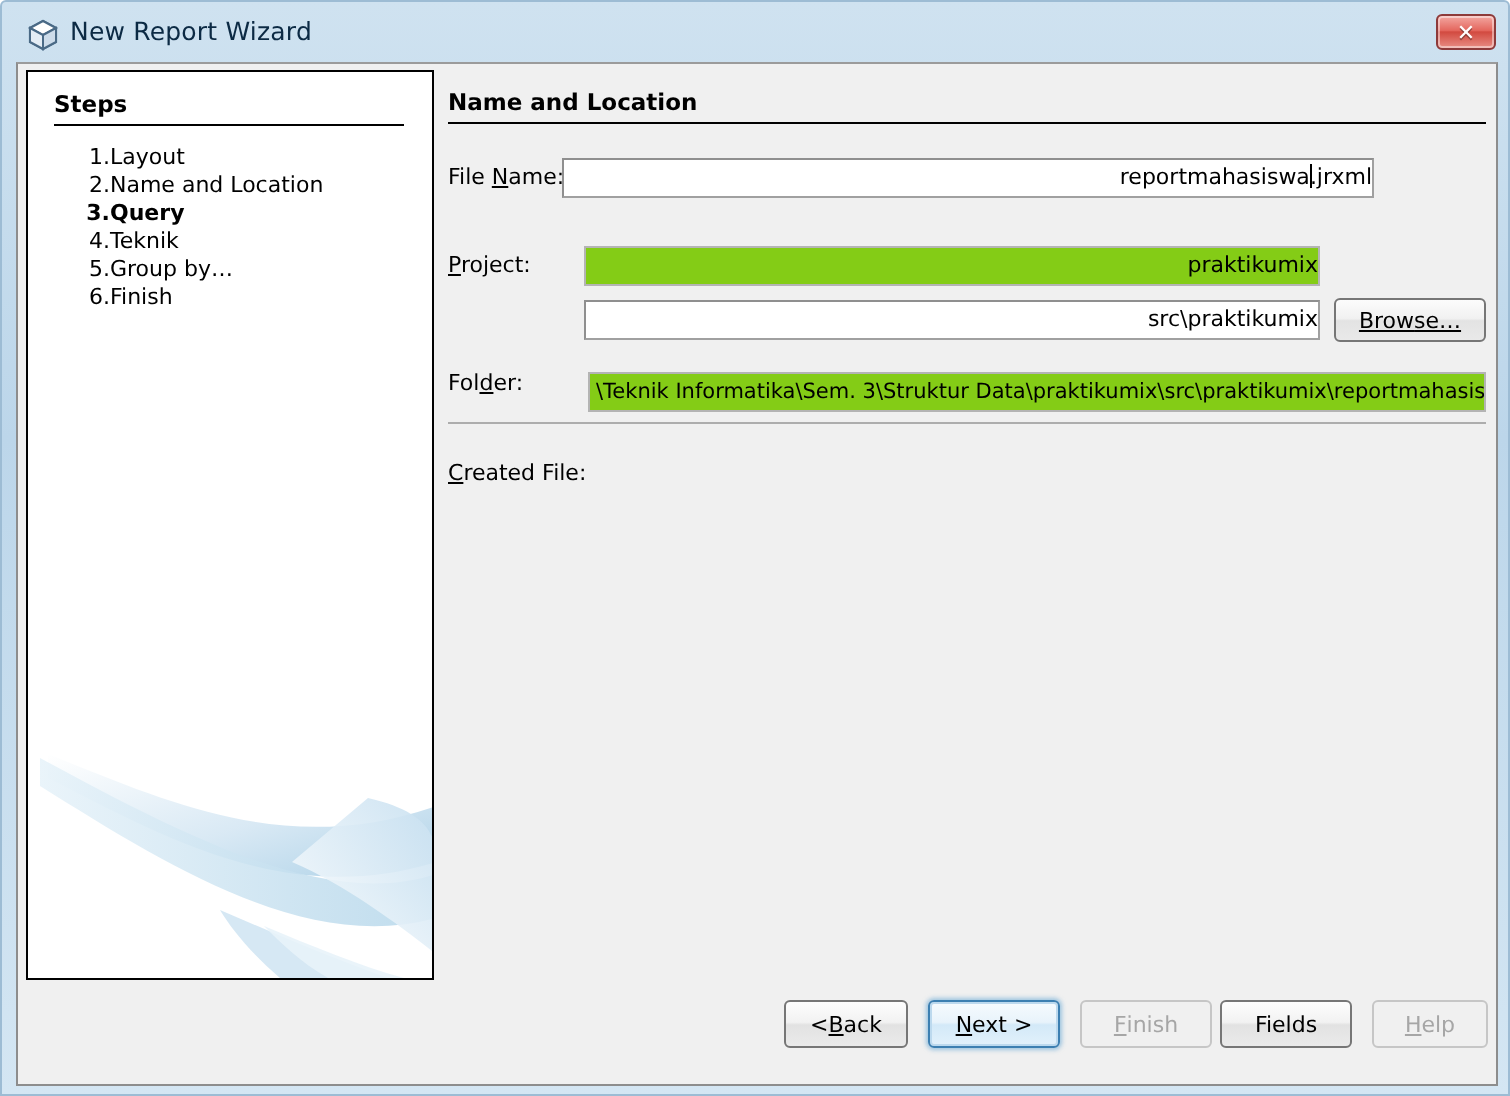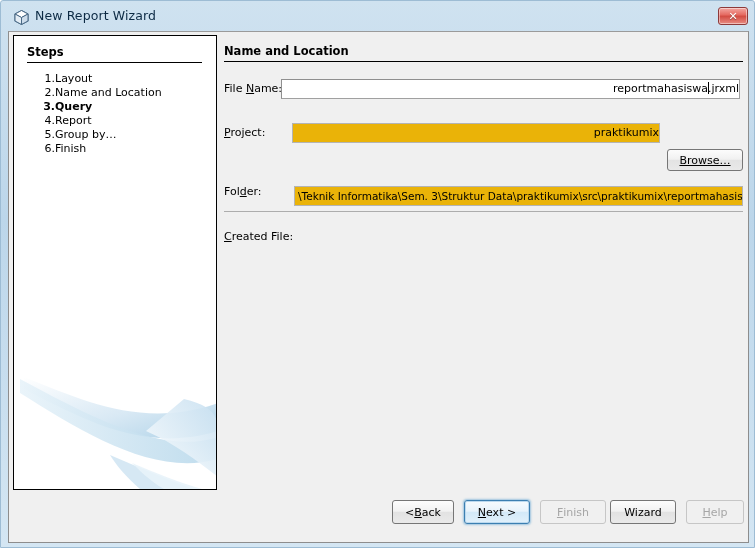--- a/index.html
+++ b/index.html
@@ -177,21 +177,21 @@
     font-family: "DejaVu Sans", "Liberation Sans", sans-serif;
     font-size: 11px;
     color: #000;
     padding: 0 0 0 3px;
     line-height: 18px;
     height: 20px;
     white-space: nowrap;
     overflow: hidden;
   }
   .tfield.readonly {
-    background: #eab308;
+    background: #84cc16;
     border-color: #b4b4b4;
   }
   .caret {
     display: inline-block;
     width: 0;
     border-left: 1px solid #000;
     height: 12px;
     vertical-align: -2px;
     margin: 0 -1px 0 0;
   }
@@ -288,21 +288,21 @@
           <div class="step-row">
             <span class="step-num">2.</span>
             <span>Name and Location</span>
           </div>
           <div class="step-row current">
             <span class="step-num">3.</span>
             <span>Query</span>
           </div>
           <div class="step-row">
             <span class="step-num">4.</span>
-            <span>Report</span>
+            <span>Teknik</span>
           </div>
           <div class="step-row">
             <span class="step-num">5.</span>
             <span>Group by…</span>
           </div>
           <div class="step-row">
             <span class="step-num">6.</span>
             <span>Finish</span>
           </div>
         </div>
@@ -331,33 +331,36 @@
         </svg>
       </div>
 
       <div class="content-panel">
         <div class="section-title">Name and Location</div>
         <div class="section-rule"></div>
 
         <div class="form-label" style="left:3px; top:47px;">
           <span>File </span><span class="mn">N</span><span>ame:</span>
         </div>
-        <div class="tfield" style="left:60px; top:44px; width:459px;">
+        <div class="tfield" style="left:60px; top:44px; width:406px;">
           <span>reportmahasiswa</span><span class="caret"></span><span>.jrxml</span>
         </div>
 
         <div class="form-label" style="left:3px; top:91px;">
           <span class="mn">P</span><span>roject:</span>
         </div>
         <div class="tfield readonly" style="left:71px; top:88px; width:368px;">
           <span>praktikumix</span>
         </div>
 
         <div class="form-label" style="left:3px; top:118px;margin-top:32px;">
           <span>Fol</span><span class="mn">d</span><span>er:</span>
+        </div>
+        <div class="tfield" style="left:71px; top:115px; width:368px;">
+          <span>src\praktikumix</span>
         </div>
         <div class="browse-btn" style="left:446px; top:114px; width:76px;">
           <span>Bro</span>
             <span class="mn">w</span>
             <span>se…</span>
         </div>
 
         <div class="form-label" style="left:3px; top:154px;margin-top:41px;">
           <span class="mn">C</span><span>reated File:</span>
         </div>
@@ -376,21 +379,21 @@
         </div>
         <div class="dlg-btn default" style="left:455px; width:66px;">
           <span class="mn">N</span>
             <span>ext &gt;</span>
         </div>
         <div class="dlg-btn disabled" style="left:531px; width:66px;">
           <span class="mn">F</span>
             <span>inish</span>
         </div>
         <div class="dlg-btn" style="left:601px; width:66px;">
-          <span>Wizard</span>
+          <span>Fields</span>
         </div>
         <div class="dlg-btn disabled" style="left:677px; width:58px;">
           <span class="mn">H</span>
             <span>elp</span>
         </div>
       </div>
 
     </div>
   </div>
 </div>

